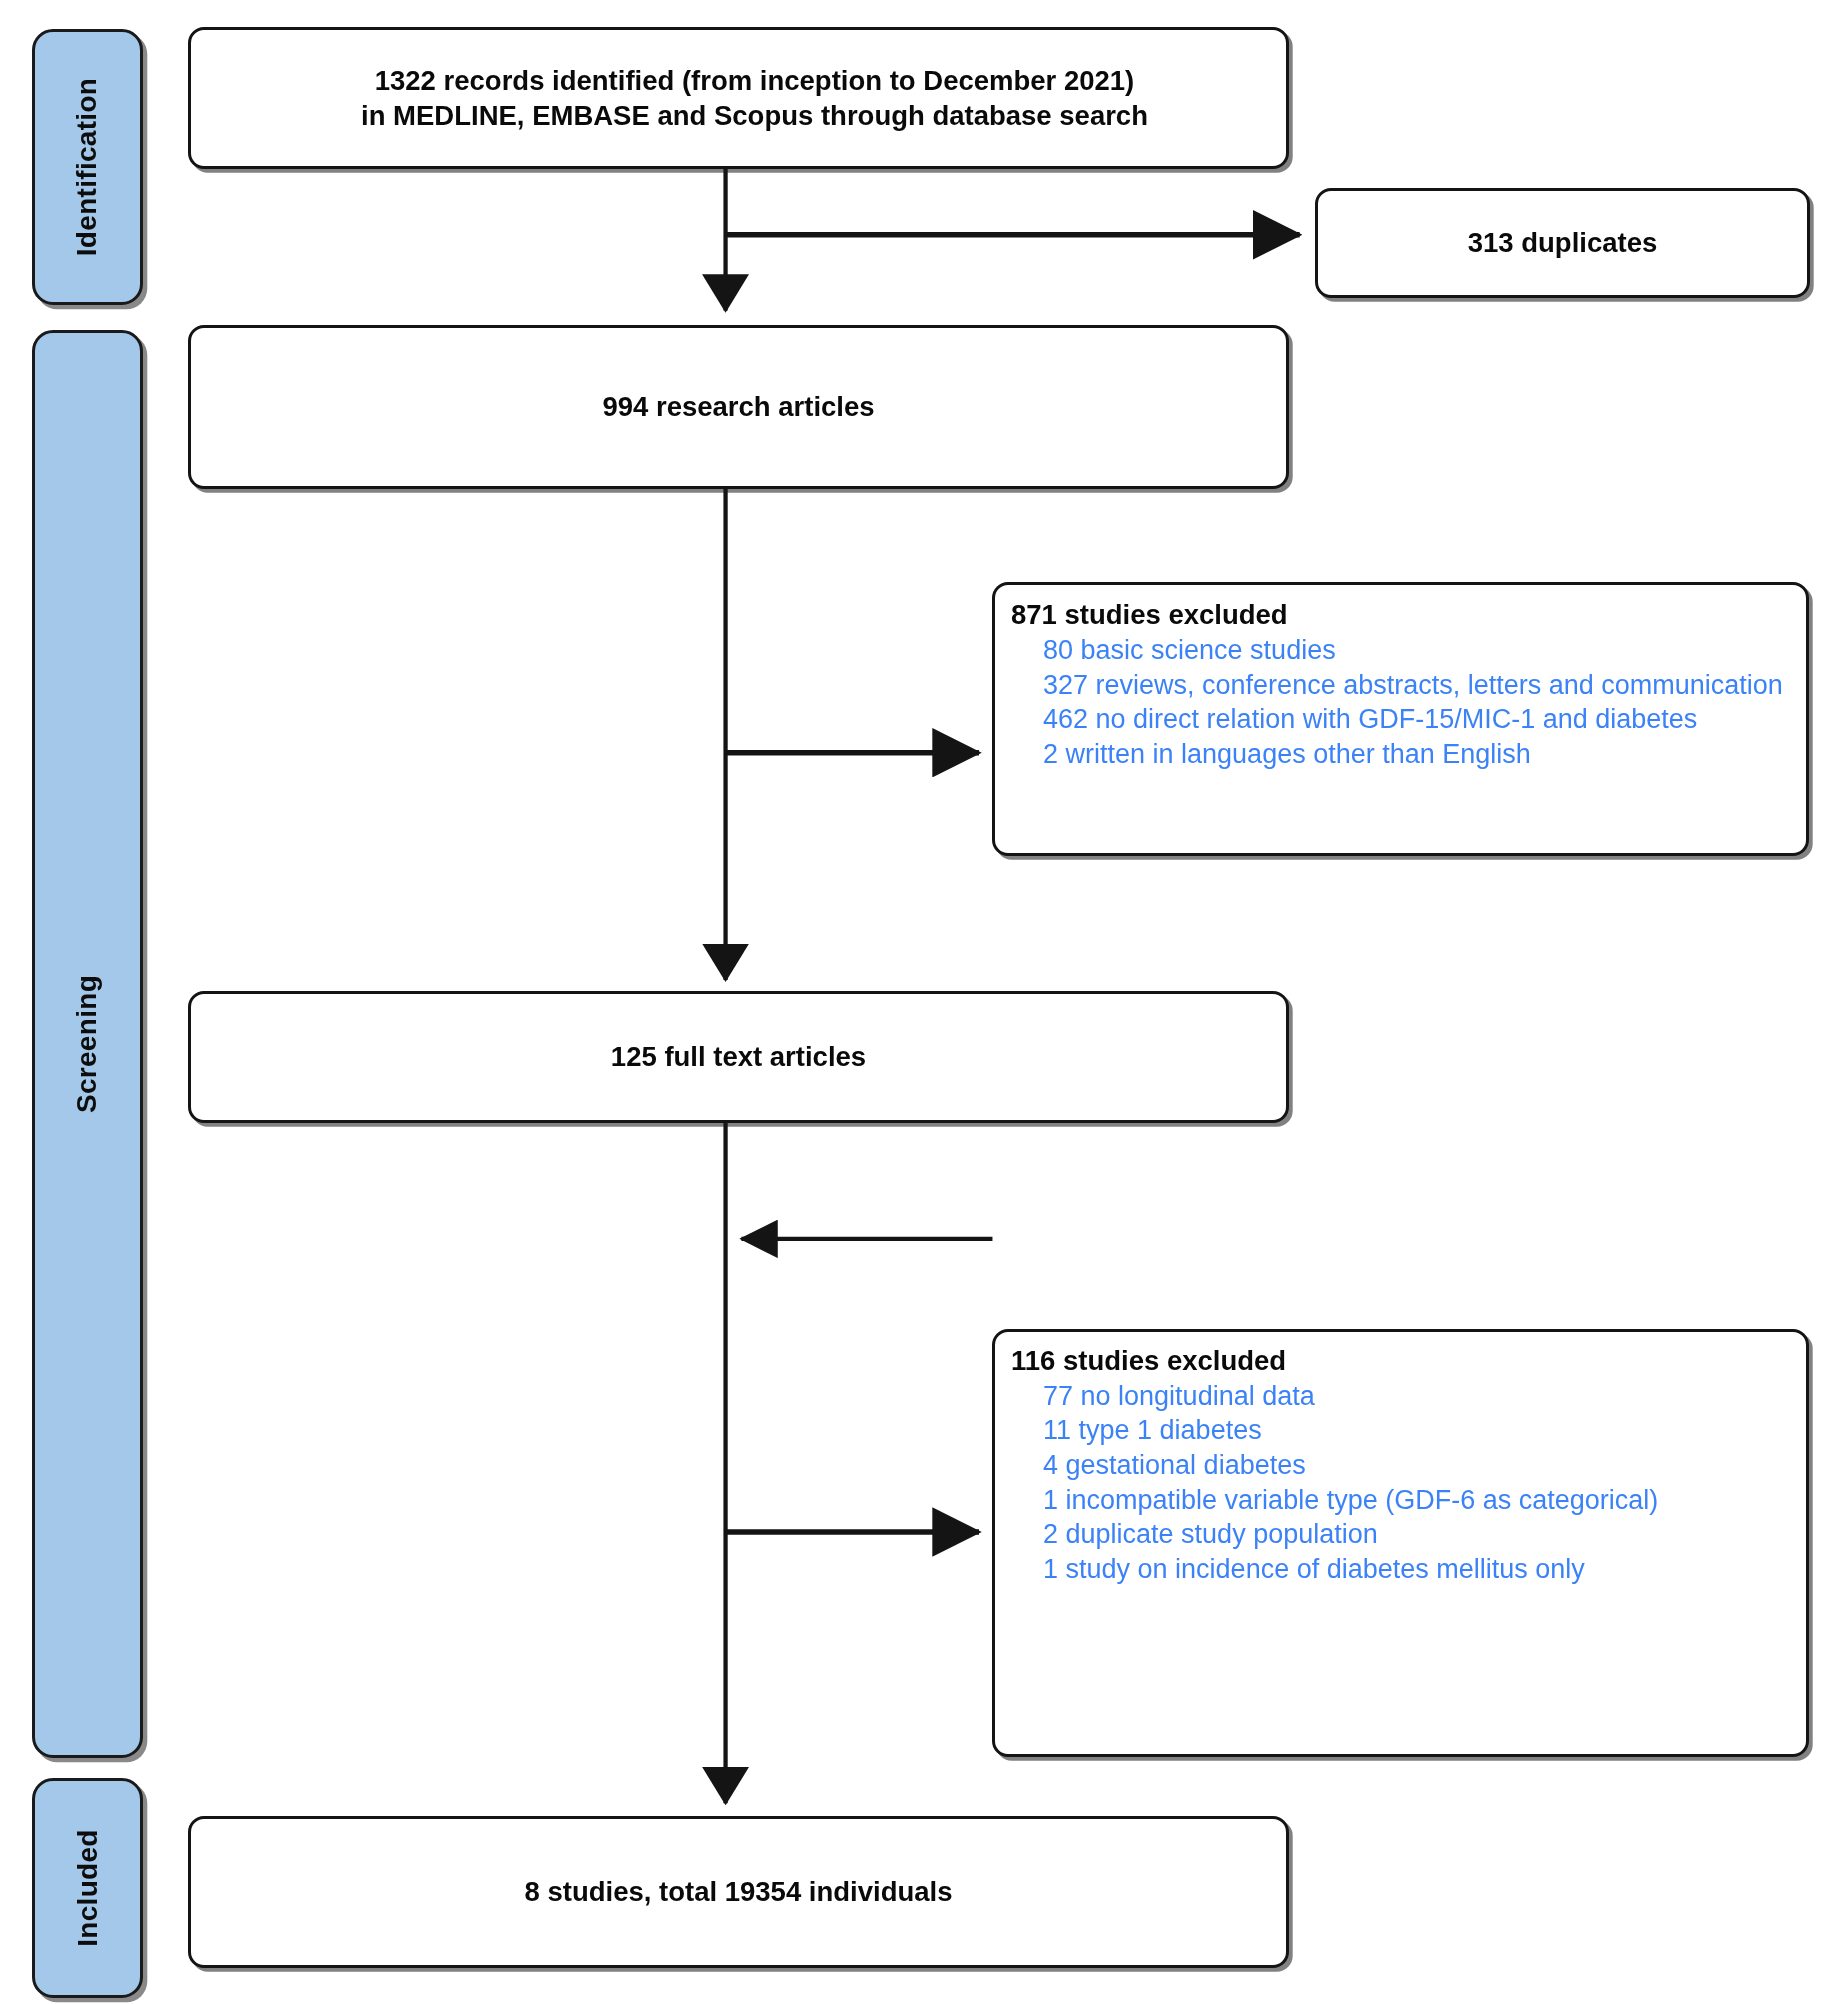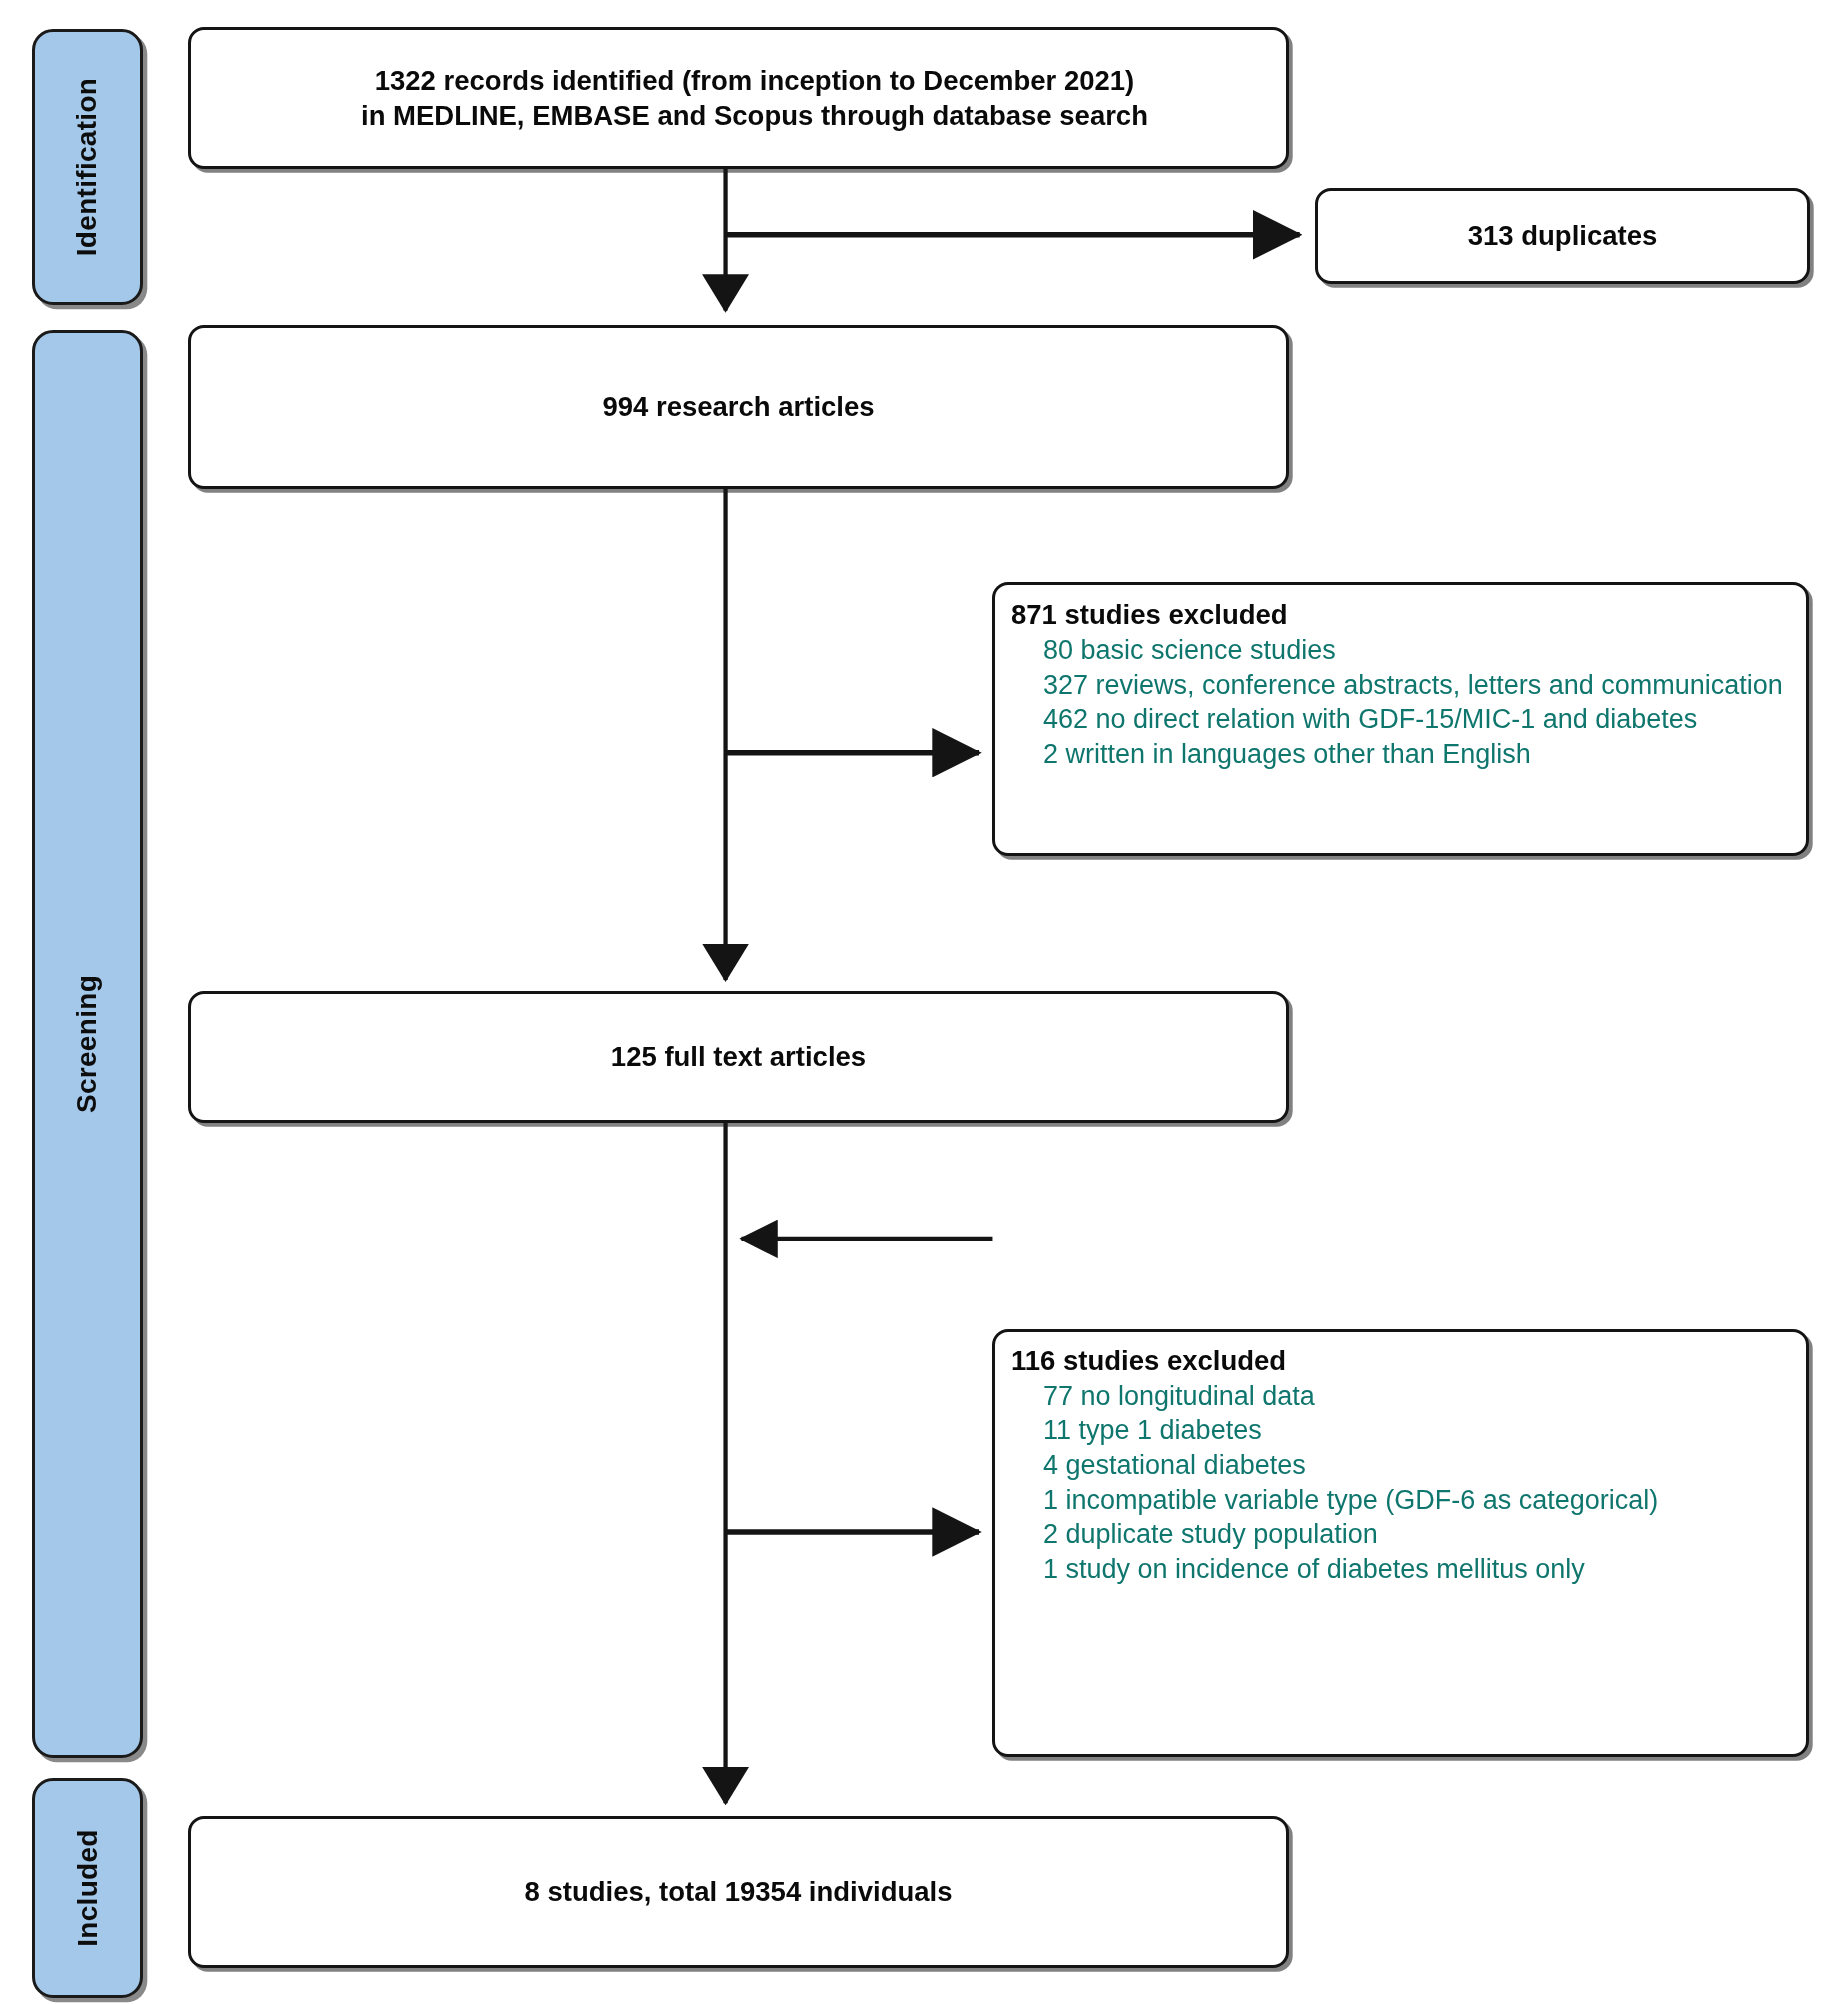--- a/index.html
+++ b/index.html
@@ -66,21 +66,21 @@
   .box-heading {
     font-weight: bold;
     font-size: 27.5px;
     color: #0a0a0a;
     line-height: 1.22;
     margin: 0 0 1.2px 0;
   }
   .box-sub {
     font-weight: normal;
     font-size: 27px;
-    color: #0f766e;
+    color: #3b82f6;
     line-height: 1.28;
     margin-left: 32px;
   }
   .box-sub-line { margin: 0; }
 
   
   #edges {
     position: absolute;
     left: 0; top: 0;
     width: 1842px;
@@ -147,21 +147,21 @@
     <span class="phase-label">Included</span>
   </div>
 
   <div class="flow-box box-center" style="left:188px; top:27px; width:1101px; height:142px;padding-left:32px;">
     <div class="box-title">
       <div>1322 records identified (from inception to December 2021)</div>
       <div>in MEDLINE, EMBASE and Scopus through database search</div>
     </div>
   </div>
 
-  <div class="flow-box box-center" style="left:1315px; top:188px; width:495px; height:96px;">
+  <div class="flow-box box-center" style="left:1315px; top:188px; width:495px; height:110px;">
     <div class="box-title">313 duplicates</div>
   </div>
 
   <div class="flow-box box-center" style="left:188px; top:325px; width:1101px; height:164px;">
     <div class="box-title">994 research articles</div>
   </div>
 
   <div class="flow-box box-left" style="left:992px; top:582px; width:817px; height:274px;">
     <div class="box-heading">871 studies excluded</div>
     <div class="box-sub">

